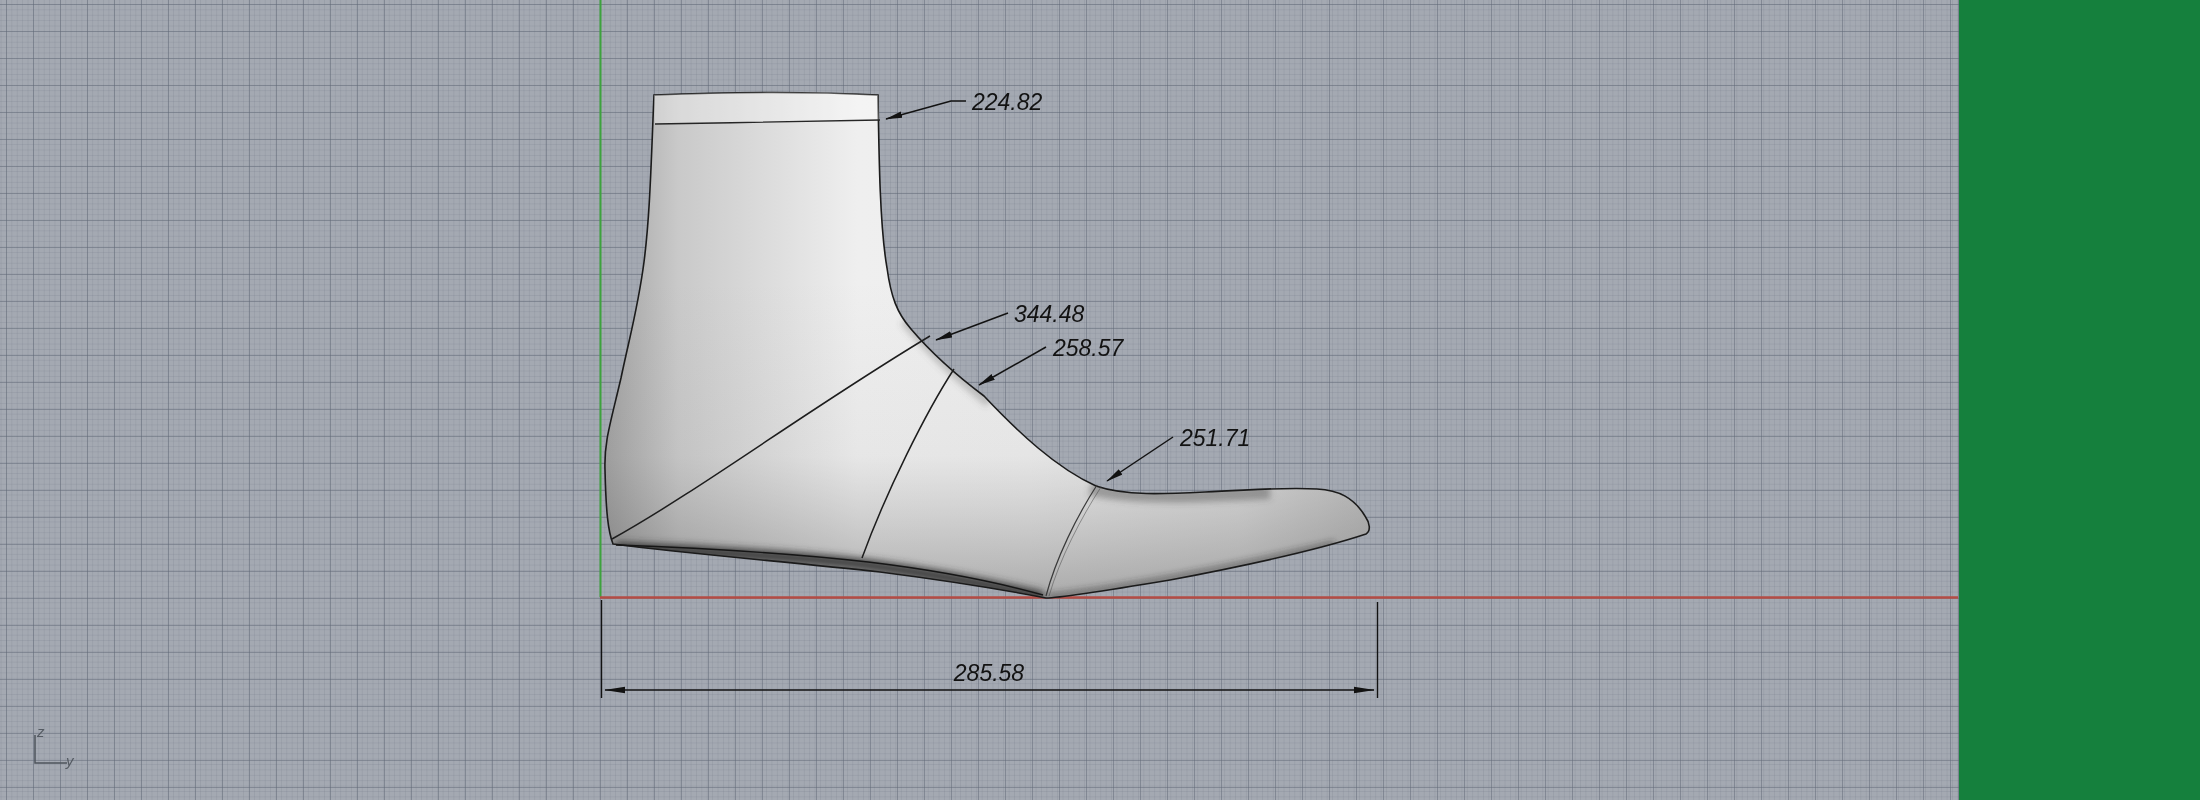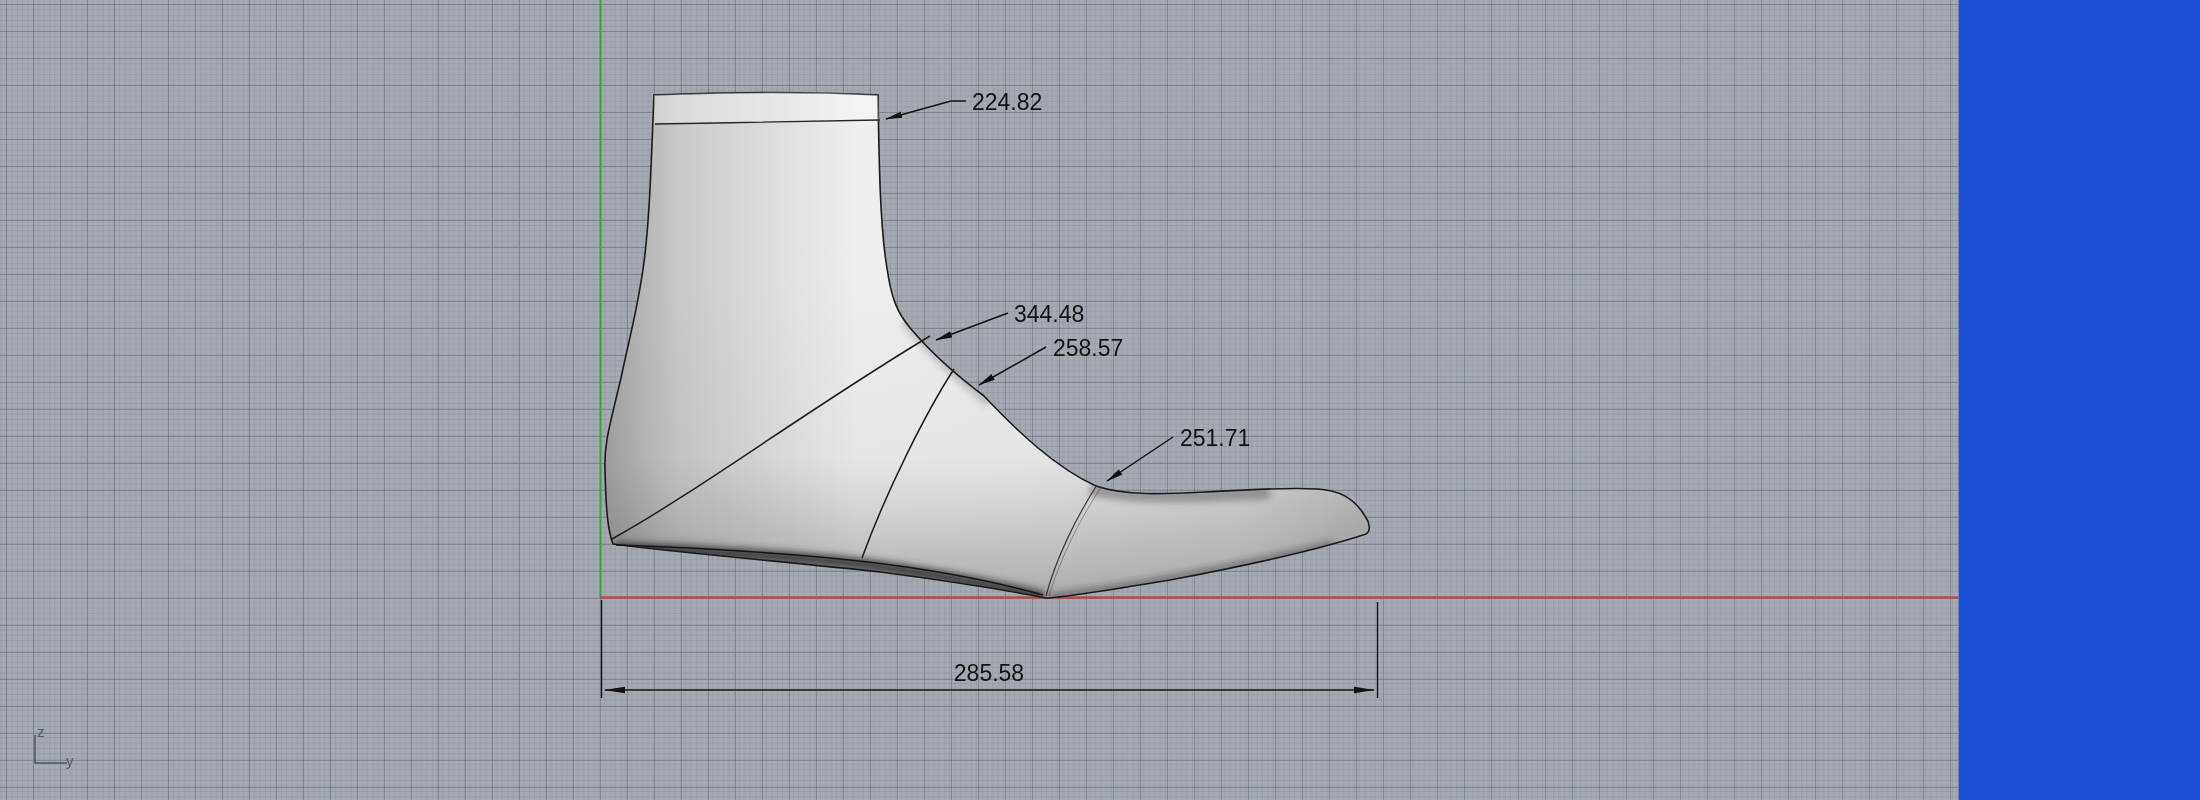--- a/index.html
+++ b/index.html
@@ -3,21 +3,21 @@
 <meta charset="utf-8">
 <style>
   html, body { margin: 0; padding: 0; }
   body {
     width: 2200px; height: 800px; overflow: hidden;
     font-family: "Liberation Sans", sans-serif;
     background: #9ba1aa;
   }
   .viewport {
     position: relative; width: 2200px; height: 800px;
-    background: #1d4ed8; overflow: hidden;
+    background: #15803d; overflow: hidden; font-style: italic;
   }
   
   .grid-area {
     position: absolute; left: 0; top: 0; width: 1958px; height: 800px;
     background-color: #a4a9b2;
     background-image:
       linear-gradient(to right, rgba(96,104,118,0.50) 1px, transparent 1px),
       linear-gradient(to bottom, rgba(96,104,118,0.50) 1px, transparent 1px),
       linear-gradient(to right, rgba(104,112,126,0.17) 1px, transparent 1px),
       linear-gradient(to bottom, rgba(104,112,126,0.17) 1px, transparent 1px);

